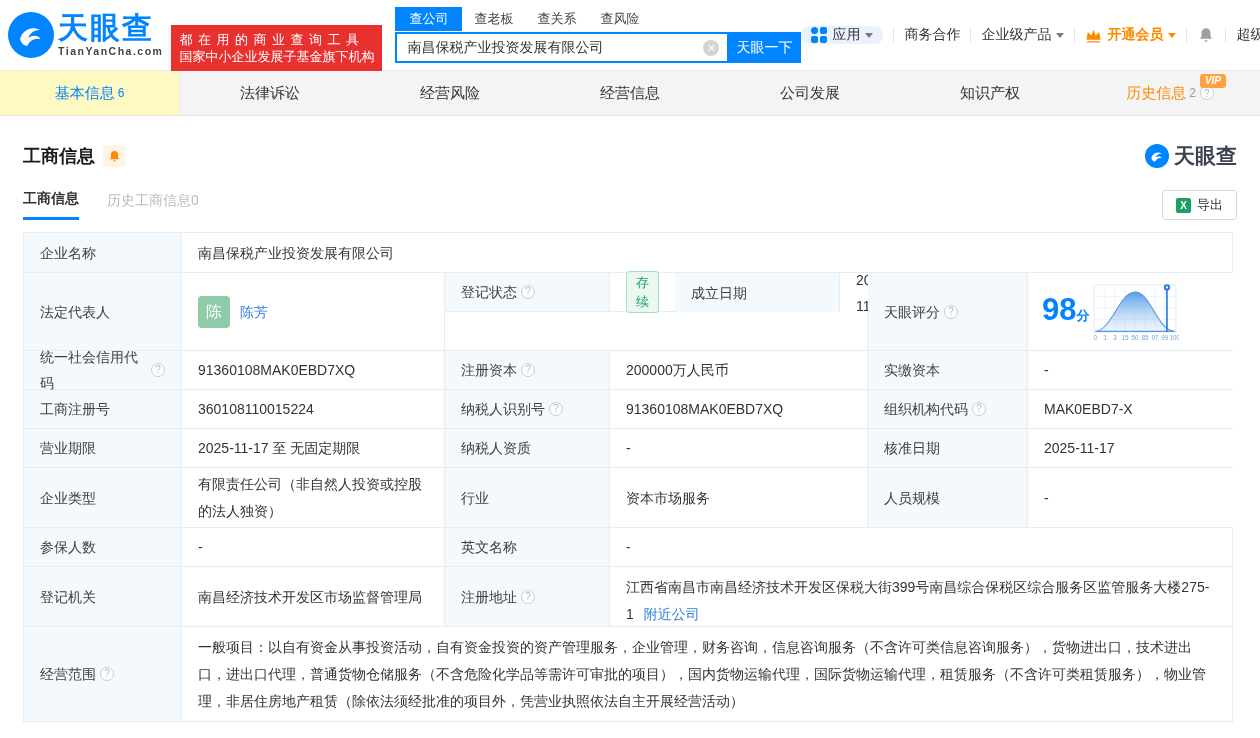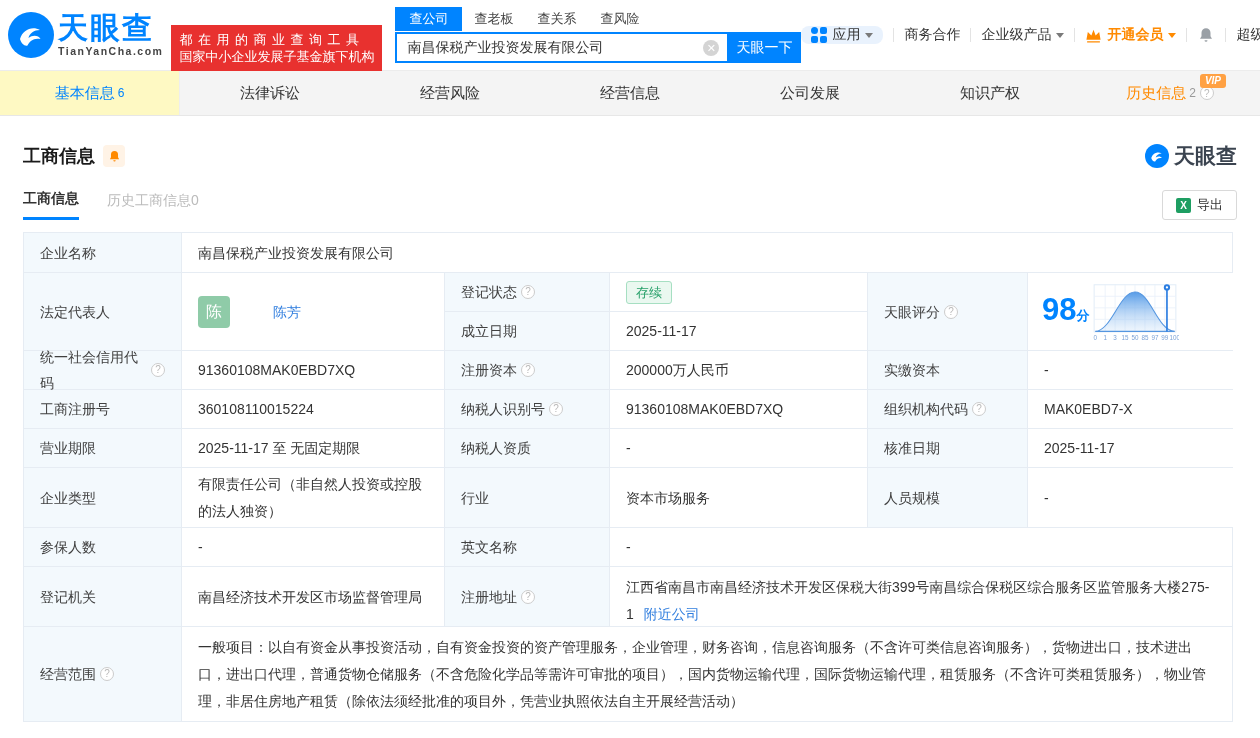--- a/index.html
+++ b/index.html
@@ -75,27 +75,27 @@
   .tbl { margin-top:12px; width:1210px; border:1px solid #e6ecf3; border-bottom:none; }
   .row { display:flex; border-bottom:1px solid #e6ecf3; }
   .cell { display:flex; align-items:center; padding:6px 16px; border-right:1px solid #e6ecf3; line-height:26px; }
   .cell.last { border-right:none; }
   .label { background:#f3f9fd; color:#404040; }
   .value { background:#fff; color:#333; }
   .c1{width:158px;flex:none;} .c2{width:263px;flex:none;} .c3{width:165px;flex:none;}
   .c4{width:258px;flex:none;} .c5{width:160px;flex:none;} .c6{width:206px;flex:none;}
   .span-rest { flex:1; }
   .h40{height:40px;} .h39{height:39px;} .h60{height:60px;} .h78{height:78px;} .h95{height:95px;}
-  .subgrid { width:423px; flex:none; display:flex; flex-direction:column; border-right:1px solid #e6ecf3; }
+  .subgrid { width:423px; flex:none; display:flex; flex-direction:row; border-right:1px solid #e6ecf3; }
   .subrow { display:flex; height:39px; }
   .subrow:first-child { border-bottom:1px solid #e6ecf3; }
   .subrow .cell { border-right:none; height:100%; }
   .subrow .label { width:165px; flex:none; border-right:1px solid #e6ecf3; }
   .subrow .value { flex:1; }
-  .link { color:#2f7dde; cursor:pointer; text-decoration:none;margin-left:33px; }
+  .link { color:#2f7dde; cursor:pointer; text-decoration:none; }
   .avatar { width:32px; height:32px; background:#8fcba8; border-radius:4px; color:#fff; font-size:16px;
      display:flex; align-items:center; justify-content:center; margin-right:10px; flex:none; }
   .status-badge { background:#eaf8f0; border:1px solid #a6dfc2; color:#28a06a; font-size:13px;
      padding:1px 9px; border-radius:3px; line-height:19px; }
   .score-cell { padding:4px 8px 4px 14px; gap:2px; }
   .score-num { color:#0084ff; font-weight:bold; font-size:31px; line-height:1; }
   .score-unit { color:#0084ff; font-size:13px; font-weight:bold; }
   .wrap-val { line-height:27px; padding-top:7px; padding-bottom:7px; }
 </style>
 </head>

